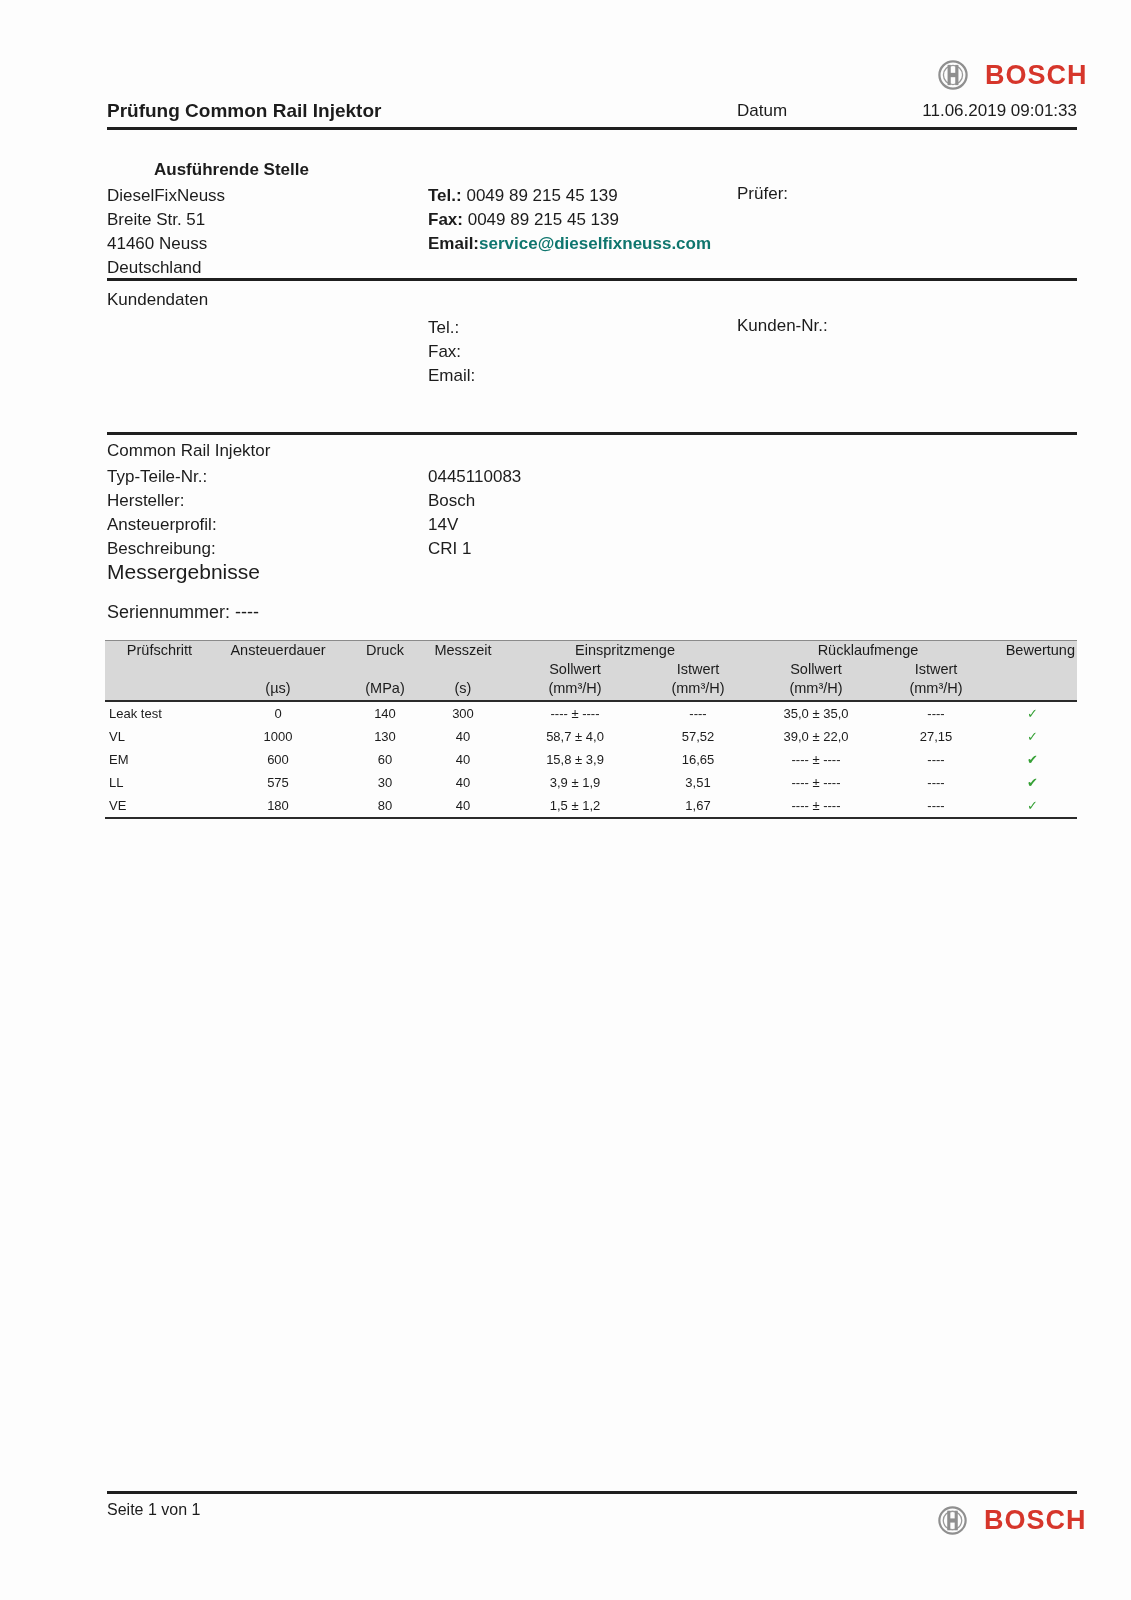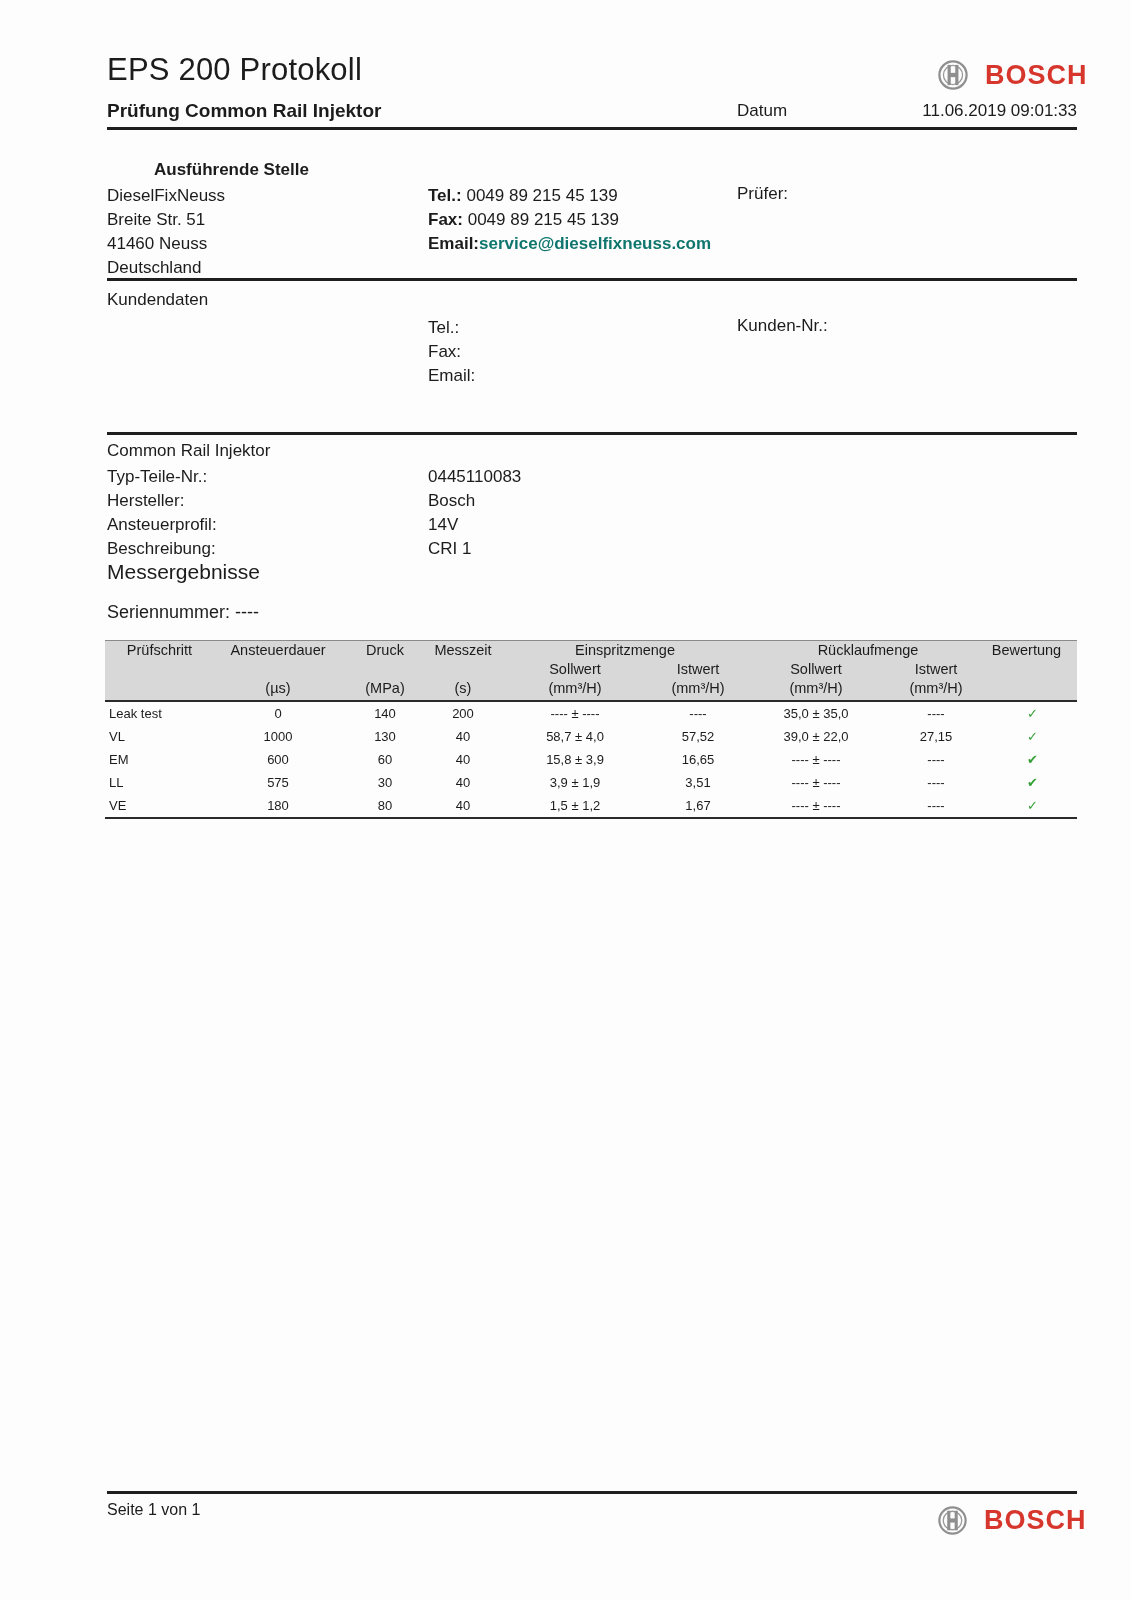--- a/index.html
+++ b/index.html
@@ -36,37 +36,36 @@
   .results-heading{top:560px;left:107px;font-size:21px;}
   .serial{top:602px;left:107px;font-size:18px;}
 
   
   .mtable-wrap{top:640px;left:105px;width:972px;}
   table.mtable{border-collapse:collapse;width:972px;table-layout:fixed;}
   table.mtable thead{background:#d8d8d8;}
   table.mtable thead tr:first-child th{border-top:1.5px solid #8a8a8a;}
   table.mtable th{font-weight:normal;font-size:14.5px;text-align:center;padding:1px 0;line-height:17px;}
   table.mtable th.al{text-align:center;padding-left:4px;}
-  table.mtable th.ar{padding-right:12px;}
+  table.mtable th.ar{text-align:right;padding-right:2px;}
   table.mtable thead tr.units th{border-bottom:2.5px solid #2a2a2a;padding-bottom:3px;}
   table.mtable td{font-size:13px;text-align:center;padding:1px 0;height:21px;line-height:21px;}
   table.mtable td.al{text-align:left;padding-left:4px;}
   table.mtable tbody tr:last-child td{border-bottom:2.5px solid #2a2a2a;}
   td.check{color:#35a035;font-size:25px;line-height:18px;font-family:"DejaVu Sans",sans-serif;}
 
   
   .footer-rule{top:1491px;}
   .page-number{top:1501px;left:107px;font-size:16px;}
 </style>
 </head>
 <body>
 
 <div class="page">
 
-  <div class="abs doc-title">EPS 200 Protokoll</div>
 
   <div class="abs bosch bosch-top">
     <span style="display:inline-flex;">
       <svg width="30" height="30" viewBox="0 0 32 32">
         <circle cx="16" cy="16" r="14.5" fill="none" stroke="#8f8f8f" stroke-width="2.4"></circle>
         <circle cx="16" cy="16" r="10.2" fill="none" stroke="#9a9a9a" stroke-width="1.4"></circle>
         <rect x="10.2" y="5.2" width="3.4" height="21.6" fill="#8f8f8f"></rect>
         <rect x="18.4" y="5.2" width="3.4" height="21.6" fill="#8f8f8f"></rect>
         <rect x="12" y="13.7" width="8" height="4.6" fill="#8f8f8f"></rect>
       </svg>
@@ -167,21 +166,21 @@
           <th>(mm³/H)</th>
           <th>(mm³/H)</th>
           <th></th>
         </tr>
       </thead>
       <tbody>
         <tr>
           <td class="al">Leak test</td>
           <td>0</td>
           <td>140</td>
-          <td>200</td>
+          <td>300</td>
           <td>---- ± ----</td>
           <td>----</td>
           <td>35,0 ± 35,0</td>
           <td>----</td>
           <td class="check">✓</td>
         </tr>
         <tr>
           <td class="al">VL</td>
           <td>1000</td>
           <td>130</td>

